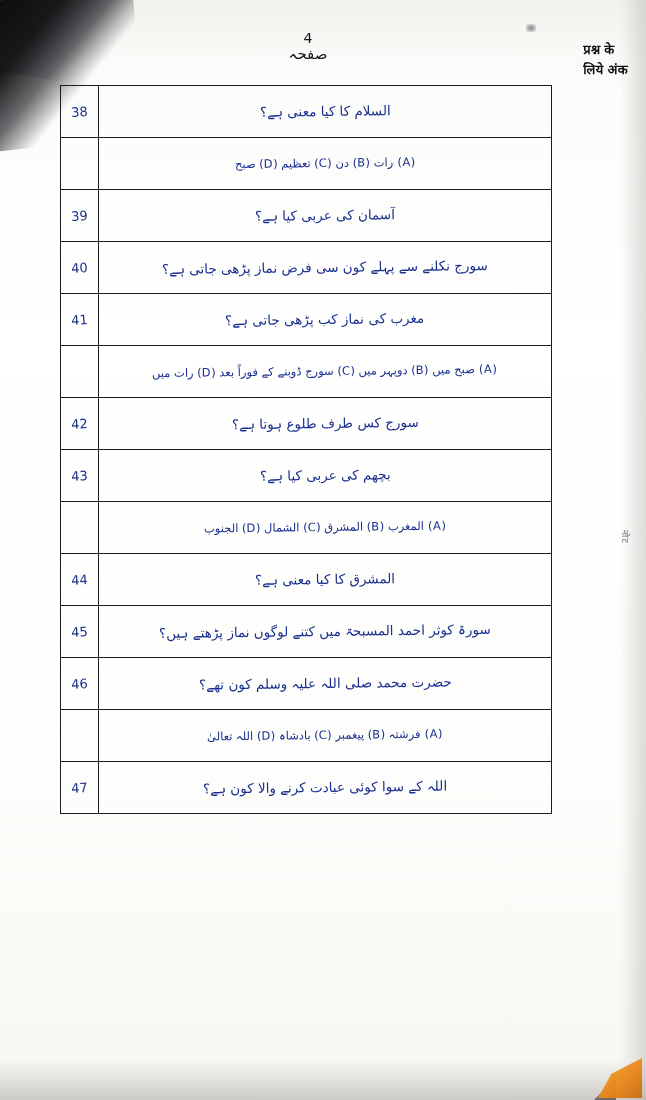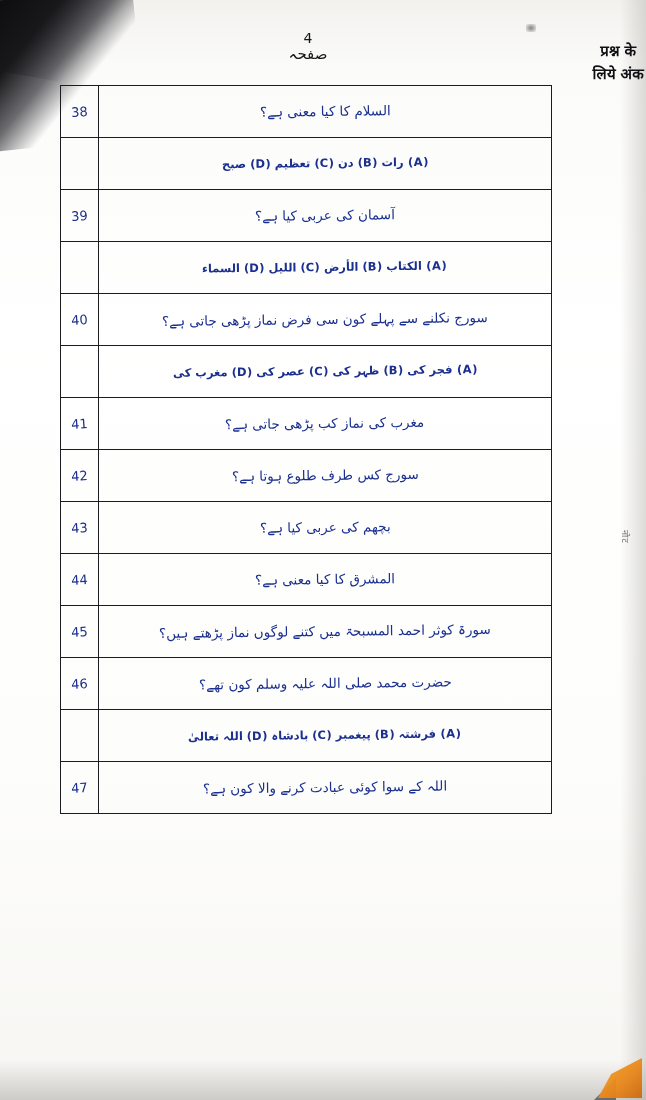--- a/index.html
+++ b/index.html
@@ -83,25 +83,25 @@
     font-size: 14px;
     display: block;
   }
   .page-number .word {
     font-size: 15px;
     display: block;
     letter-spacing: 0.5px;
   }
   .marks-label {
     position: absolute;
-    right: 2px;
+    right: 18px;
     top: 40px;
-    text-align: center;
+    text-align: left;
     font-family: "Liberation Sans", sans-serif;
-    font-size: 15px;
+    font-size: 13px;
     font-weight: bold;
     color: #101014;
     line-height: 1.5;
     letter-spacing: 0.3px;
   }
   .top-smudge {
     position: absolute;
     right: 110px;
     top: 24px;
     width: 10px;
@@ -161,21 +161,21 @@
     transform: rotate(-0.7deg);
     white-space: nowrap;
     letter-spacing: 0.2px;
   }
   .hw.opts {
     font-size: 11.5px;
     letter-spacing: 0.5px;
   }
   
   .r-q { height: 52px; }
-  .r-o { height: 52px; font-weight: bold; }
+  .r-o { height: 52px; }
   
   .side-mark {
     position: absolute;
     right: 14px;
     top: 530px;
     font-size: 9px;
     color: #6d6d72;
     writing-mode: vertical-rl;
     letter-spacing: 1px;
   }
@@ -238,62 +238,62 @@
         </div>
       </div>
       <div class="row r-q">
         <div class="num-cell">
           <span class="n">39</span>
         </div>
         <div class="text-cell">
           <span class="hw ">آسمان کی عربی کیا ہے؟</span>
         </div>
       </div>
+      <div class="row r-q">
+        <div class="num-cell">
+          <span class="n">40</span>
+        </div>
+        <div class="text-cell">
+          <span class="hw ">سورج نکلنے سے پہلے کون سی فرض نماز پڑھی جاتی ہے؟</span>
+        </div>
+      </div>
+      <div class="row r-q">
+        <div class="num-cell">
+          <span class="n">41</span>
+        </div>
+        <div class="text-cell">
+          <span class="hw ">مغرب کی نماز کب پڑھی جاتی ہے؟</span>
+        </div>
+      </div>
       <div class="row r-o">
         <div class="num-cell blank"></div>
         <div class="text-cell">
-          <span class="hw opts">(A) الکتاب   (B) الأرض   (C) اللیل   (D) السماء</span>
-        </div>
-      </div>
-      <div class="row r-q">
-        <div class="num-cell">
-          <span class="n">40</span>
-        </div>
-        <div class="text-cell">
-          <span class="hw ">سورج نکلنے سے پہلے کون سی فرض نماز پڑھی جاتی ہے؟</span>
+          <span class="hw opts">(A) صبح میں   (B) دوپہر میں   (C) سورج ڈوبنے کے فوراً بعد   (D) رات میں</span>
+        </div>
+      </div>
+      <div class="row r-q">
+        <div class="num-cell">
+          <span class="n">42</span>
+        </div>
+        <div class="text-cell">
+          <span class="hw ">سورج کس طرف طلوع ہوتا ہے؟</span>
+        </div>
+      </div>
+      <div class="row r-q">
+        <div class="num-cell">
+          <span class="n">43</span>
+        </div>
+        <div class="text-cell">
+          <span class="hw ">بچھم کی عربی کیا ہے؟</span>
         </div>
       </div>
       <div class="row r-o">
         <div class="num-cell blank"></div>
         <div class="text-cell">
-          <span class="hw opts">(A) فجر کی   (B) ظہر کی   (C) عصر کی   (D) مغرب کی</span>
-        </div>
-      </div>
-      <div class="row r-q">
-        <div class="num-cell">
-          <span class="n">41</span>
-        </div>
-        <div class="text-cell">
-          <span class="hw ">مغرب کی نماز کب پڑھی جاتی ہے؟</span>
-        </div>
-      </div>
-      <div class="row r-q">
-        <div class="num-cell">
-          <span class="n">42</span>
-        </div>
-        <div class="text-cell">
-          <span class="hw ">سورج کس طرف طلوع ہوتا ہے؟</span>
-        </div>
-      </div>
-      <div class="row r-q">
-        <div class="num-cell">
-          <span class="n">43</span>
-        </div>
-        <div class="text-cell">
-          <span class="hw ">بچھم کی عربی کیا ہے؟</span>
+          <span class="hw opts">(A) المغرب   (B) المشرق   (C) الشمال   (D) الجنوب</span>
         </div>
       </div>
       <div class="row r-q">
         <div class="num-cell">
           <span class="n">44</span>
         </div>
         <div class="text-cell">
           <span class="hw ">المشرق کا کیا معنی ہے؟</span>
         </div>
       </div>

